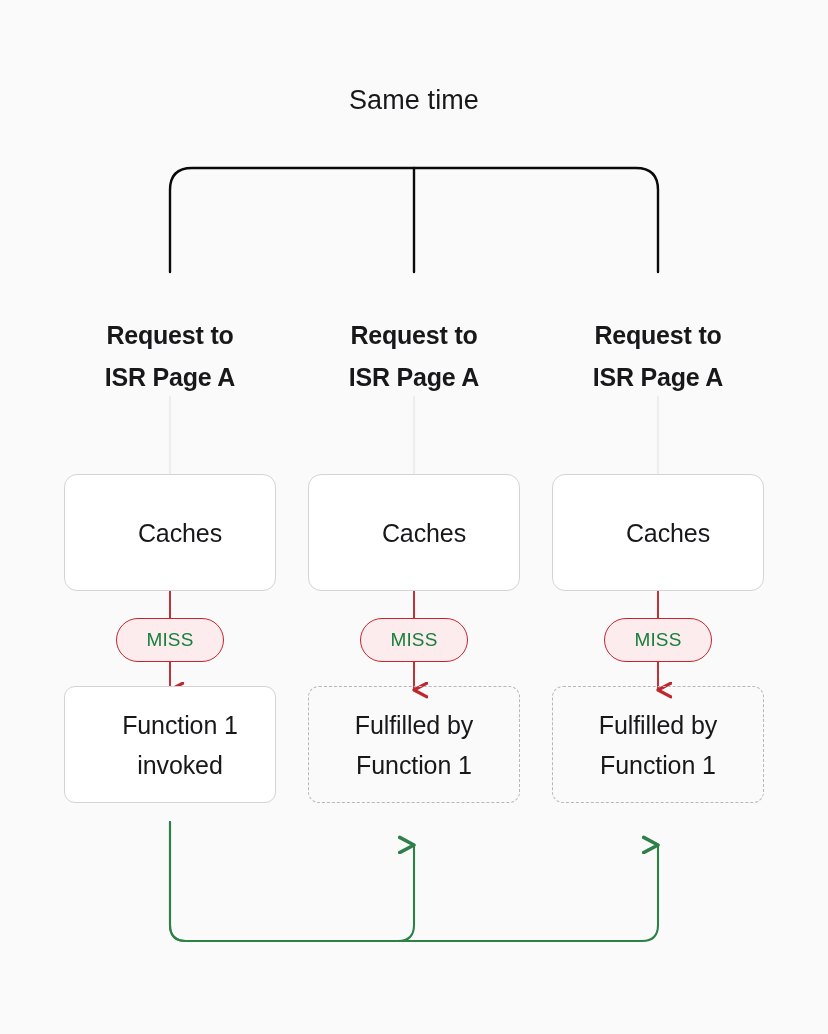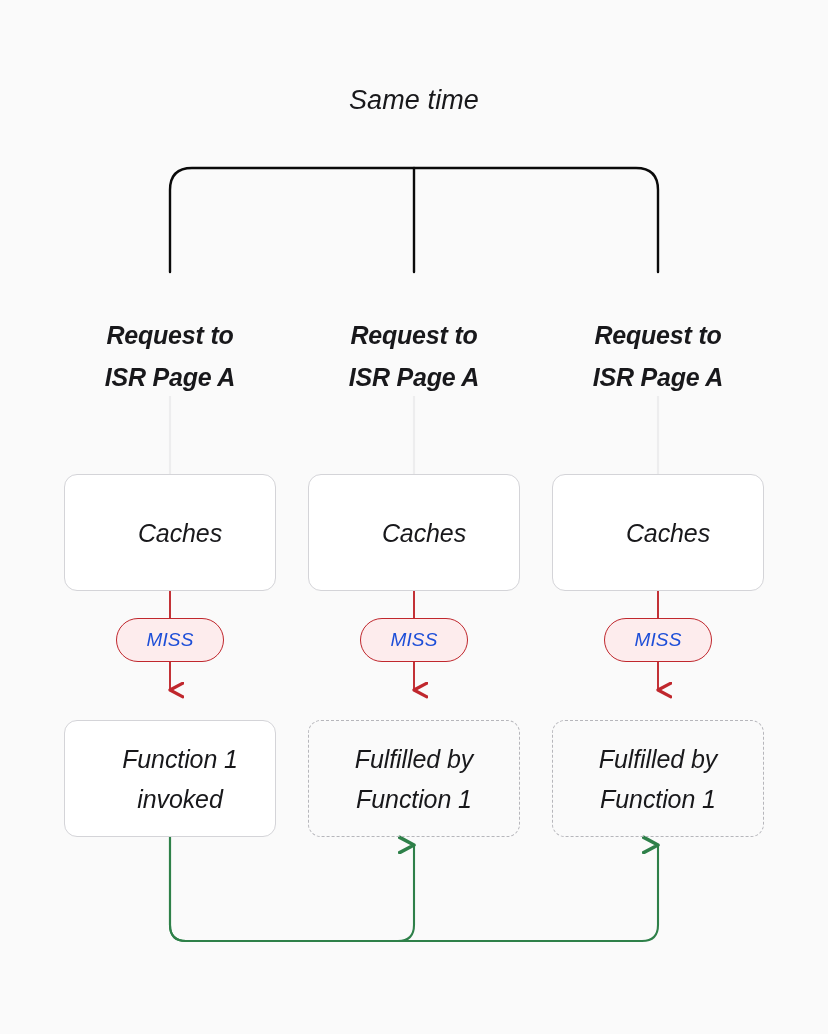--- a/index.html
+++ b/index.html
@@ -12,21 +12,20 @@
     height: 1034px;
     background: #fafafa;
     font-family: "Liberation Sans", "DejaVu Sans", sans-serif;
     color: #18181b;
     overflow: hidden;
   }
   #diagram {
     position: relative;
     width: 828px;
     height: 1034px;
-    font-style: italic;
   }
 
   
   #wires {
     position: absolute;
     left: 0;
     top: 0;
     width: 828px;
     height: 1034px;
     pointer-events: none;
@@ -83,21 +82,21 @@
     background: #ffffff;
     border: 1.6px solid #d4d4d8;
     padding-left: 20px;
   }
   .node.dashed {
     background: transparent;
     border: 1.8px dashed #b6b6bb;
   }
 
   .cache-node  { width: 212px; height: 117px; top: 474px; }
-  .fn-node     { width: 212px; height: 117px; top: 720px; }
+  .fn-node     { width: 212px; height: 117px; top: 686px; border-radius: 11px; }
 
   .col0 { left: 64px; }
   .col1 { left: 308px; }
   .col2 { left: 552px; }
 
   
   .miss-pill {
     position: absolute;
     box-sizing: border-box;
     width: 108px;
@@ -105,21 +104,21 @@
     top: 618px;
     display: flex;
     align-items: center;
     justify-content: center;
     background: #fdeced;
     border: 1.8px solid #c0272d;
     border-radius: 22px;
     font-size: 19px;
     line-height: 22px;
     letter-spacing: 0.1px;
-    color: #1d4ed8;
+    color: #15803d;
   }
   .miss-pill.p0 { left: 116px; }
   .miss-pill.p1 { left: 360px; }
   .miss-pill.p2 { left: 604px; }
 </style>
 </head>
 <body>
 
 <div id="diagram">
 

